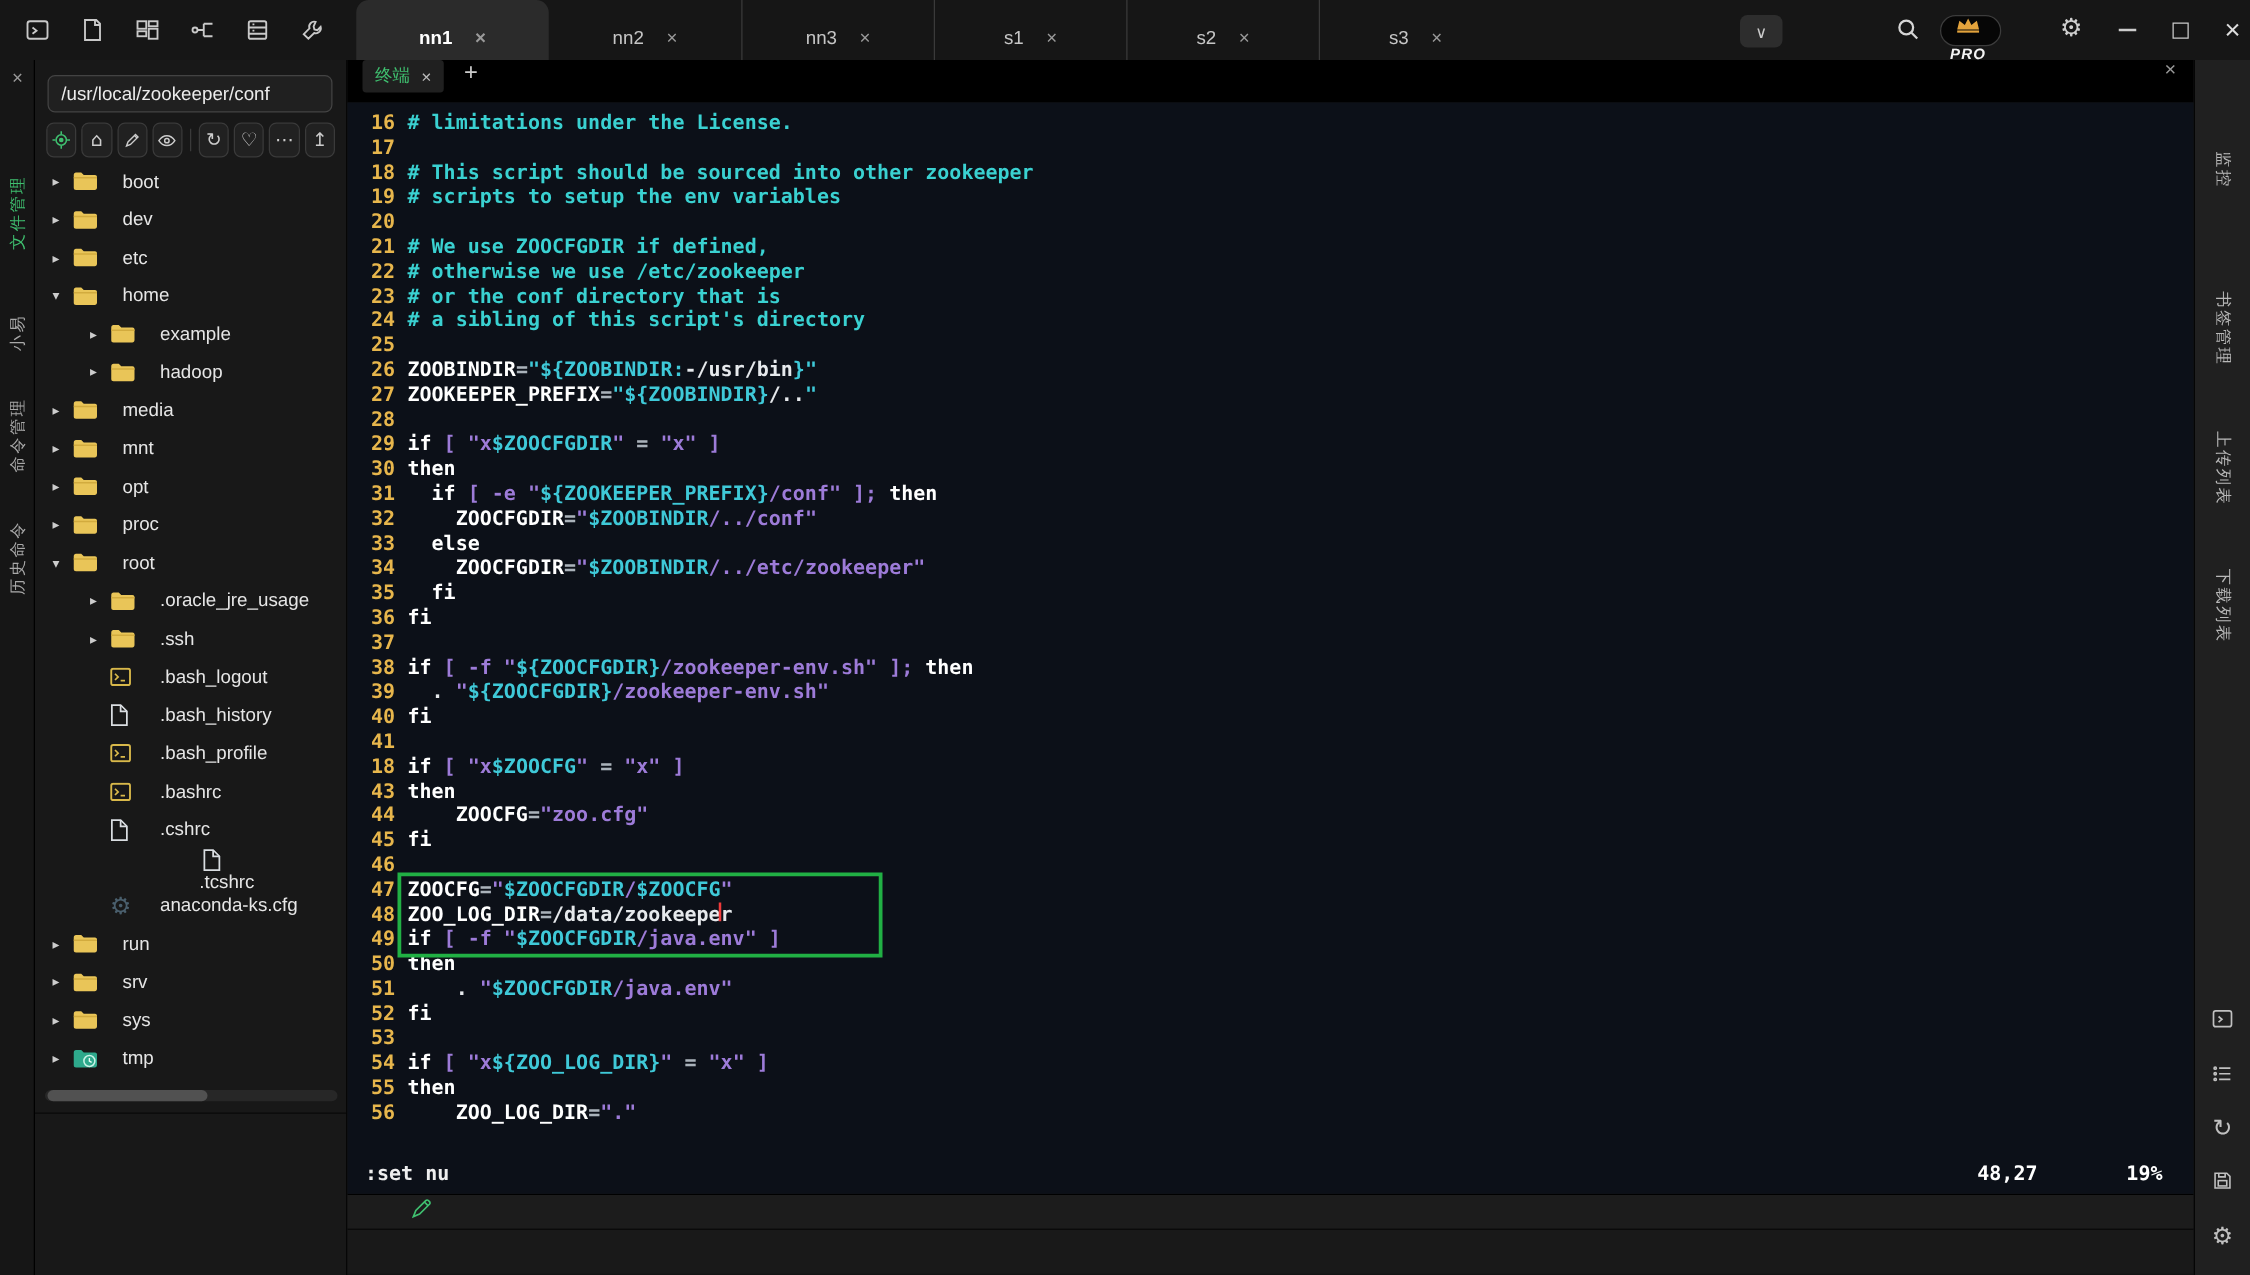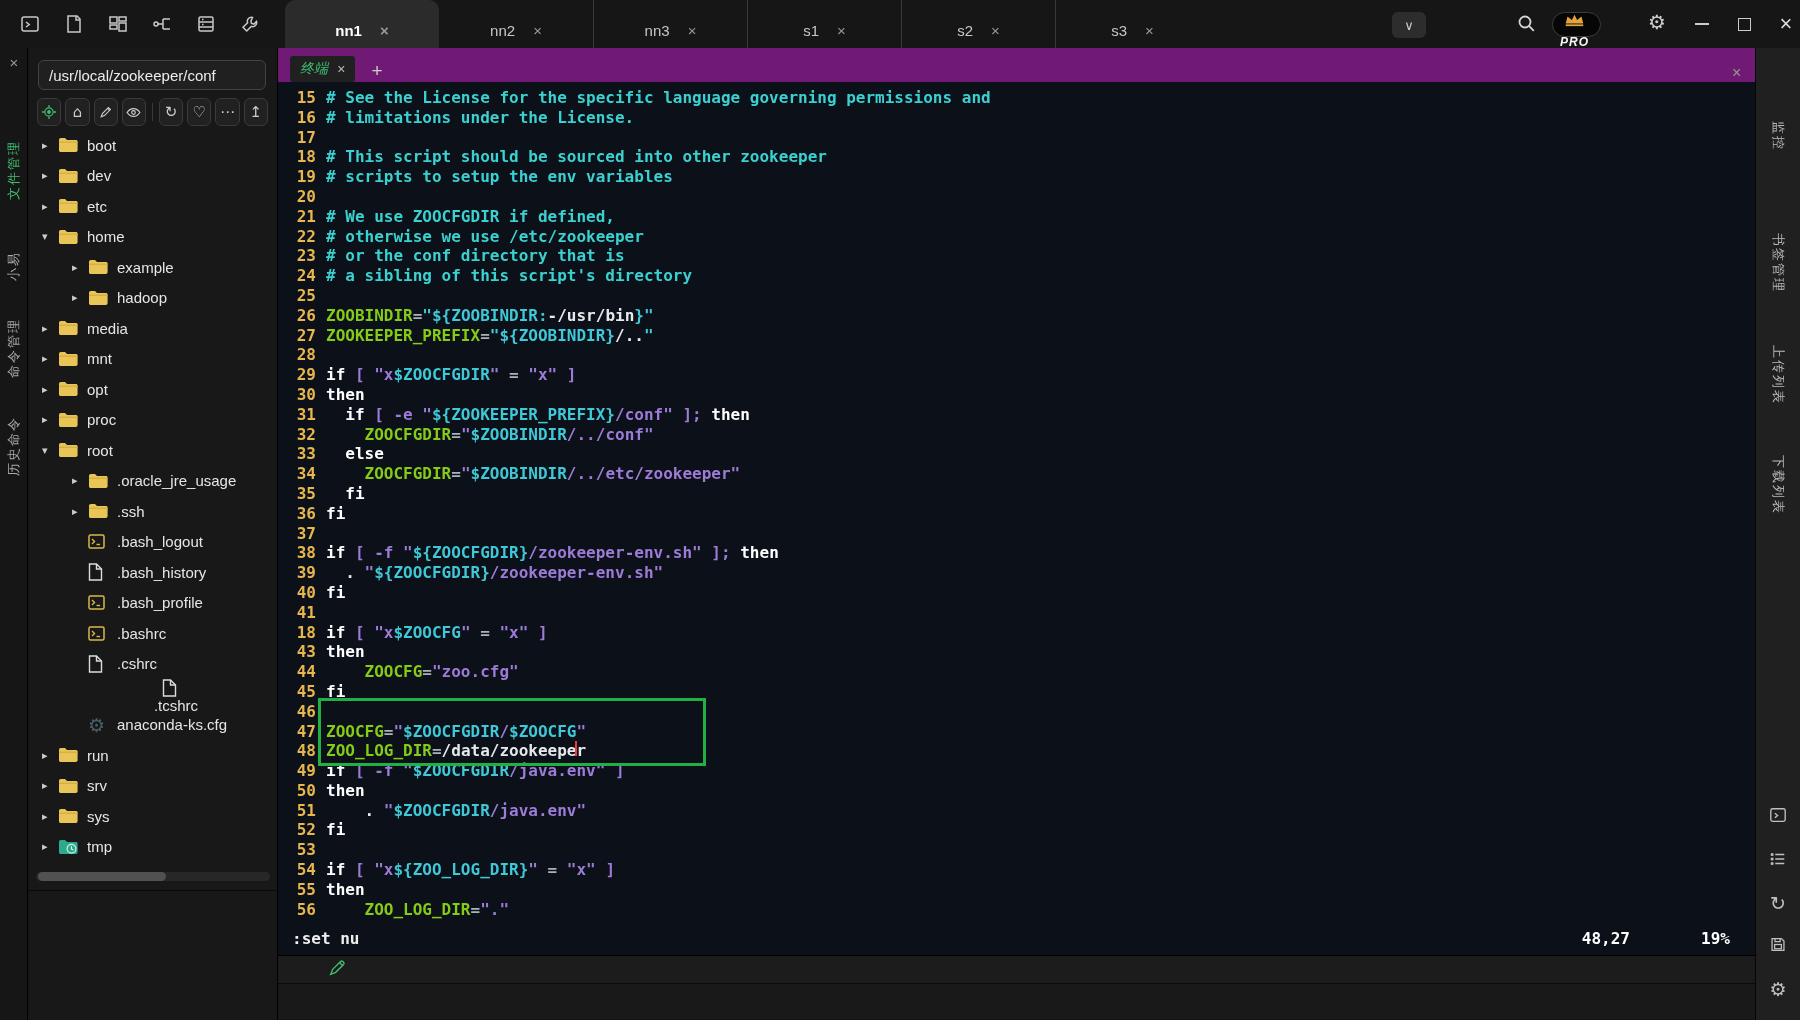--- a/index.html
+++ b/index.html
@@ -42,40 +42,40 @@
   .fbtn { width:29px; height:28px; background:#212121; border:1px solid #3a3a3a; border-radius:6px; display:flex; align-items:center; justify-content:center; color:#cccccc; font-size:15px; cursor:pointer; font-family:"DejaVu Sans",sans-serif; }
   .fbtn svg { stroke:#cccccc; fill:none; stroke-width:1.4; }
   .fbtn.loc svg { stroke:#3fbf6f; }
   .ftool-sep { width:1px; height:18px; background:#3a3a3a; margin:0 2px; }
   .fbtn.upl { margin-left:auto; }
   .tree { margin-top:4px; }
   .trow { height:30.5px; display:flex; align-items:center; color:#e6e6e6; font-size:15px; cursor:pointer; }
   .arr { width:16px; flex:none; color:#cccccc; font-size:11px; font-family:"DejaVu Sans",sans-serif; }
   .ticn { width:26px; flex:none; display:flex; align-items:center; }
   .ticn.gearc { color:#4a5f6d; font-size:19px; font-family:"DejaVu Sans",sans-serif; }
-  .tname { margin-left:3px; white-space:nowrap; }
+  .tname { margin-left:14px; white-space:nowrap; }
   .hs-track { position:absolute; left:8px; top:824px; width:234px; height:9px; background:#272727; border-radius:5px; }
   .hs-thumb { position:absolute; left:2px; top:0; width:128px; height:9px; background:#515151; border-radius:5px; cursor:pointer; }
   .fp-sep { position:absolute; left:0; top:842px; width:100%; border-top:1px solid #090909; }
 
   
   .terminal-panel { position:absolute; left:278px; top:48px; width:1477px; height:972px; background:#141414; }
-  .term-tabs { height:34px; display:flex; align-items:flex-end; background:#701a75;font-style:italic; }
+  .term-tabs { height:34px; display:flex; align-items:flex-start; background:#000000; }
   .ttab { margin-left:12px; display:flex; align-items:center; gap:9px; padding:4px 10px; background:#202020; border-radius:3px; cursor:pointer; }
   .ttab-l { color:#3fbf6f; font-size:14px; }
   .ttab-x { color:#bbbbbb; font-size:14px; }
   .tplus { margin-left:16px; color:#cccccc; font-size:19px; cursor:pointer; }
   .term-close { margin-left:auto; margin-right:14px; color:#999999; font-size:16px; cursor:pointer; }
 
   .vim { position:relative; height:873px; background:#0c1018; overflow:hidden; font-family:"DejaVu Sans Mono", monospace; font-size:16px; line-height:19.8px; font-weight:bold; padding-top:6px; }
   .cl { display:flex; white-space:pre; }
   .ln { width:38px; text-align:right; color:#e7b64c; margin-right:10px; flex:none; }
   .tk-c { color:#3ad1d1; }
   .tk-k { color:#ffffff; }
-  .tk-v { color:#84cc16; }
+  .tk-v { color:#ffffff; }
   .tk-t { color:#3fc9d8; }
   .tk-p { color:#9d7bd8; }
   .tk-w { color:#e6e9ec; }
   .tk-o { color:#aab2ba; }
   .tk-cur { display:inline-block; width:2px; height:15px; background:#f03b3b; margin:0 -1px; vertical-align:-2px; }
   .hlbox { position:absolute; left:40px; top:616px; width:388px; height:68px; border:3px solid #21b044; pointer-events:none; }
   .vstat-l { position:absolute; left:14px; bottom:6px; color:#eeeeee; }
   .vstat-r { position:absolute; right:125px; bottom:6px; color:#ffffff; }
   .vstat-p { position:absolute; right:25px; bottom:6px; color:#ffffff; }
 
@@ -475,21 +475,20 @@
     <div class="ttab">
       <span class="ttab-l">终端</span>
       <span class="ttab-x">×</span>
     </div>
     <span class="tplus">+</span>
     <span class="term-close">×</span>
   </div>
 
   <div class="vim">
     <div>
-        <div class="cl"><span class="ln">15</span><span class="tk-c"># See the License for the specific language governing permissions and</span></div>
         <div class="cl"><span class="ln">16</span><span class="tk-c"># limitations under the License.</span></div>
         <div class="cl"><span class="ln">17</span></div>
         <div class="cl"><span class="ln">18</span><span class="tk-c"># This script should be sourced into other zookeeper</span></div>
         <div class="cl"><span class="ln">19</span><span class="tk-c"># scripts to setup the env variables</span></div>
         <div class="cl"><span class="ln">20</span></div>
         <div class="cl"><span class="ln">21</span><span class="tk-c"># We use ZOOCFGDIR if defined,</span></div>
         <div class="cl"><span class="ln">22</span><span class="tk-c"># otherwise we use /etc/zookeeper</span></div>
         <div class="cl"><span class="ln">23</span><span class="tk-c"># or the conf directory that is</span></div>
         <div class="cl"><span class="ln">24</span><span class="tk-c"># a sibling of this script's directory</span></div>
         <div class="cl"><span class="ln">25</span></div>

